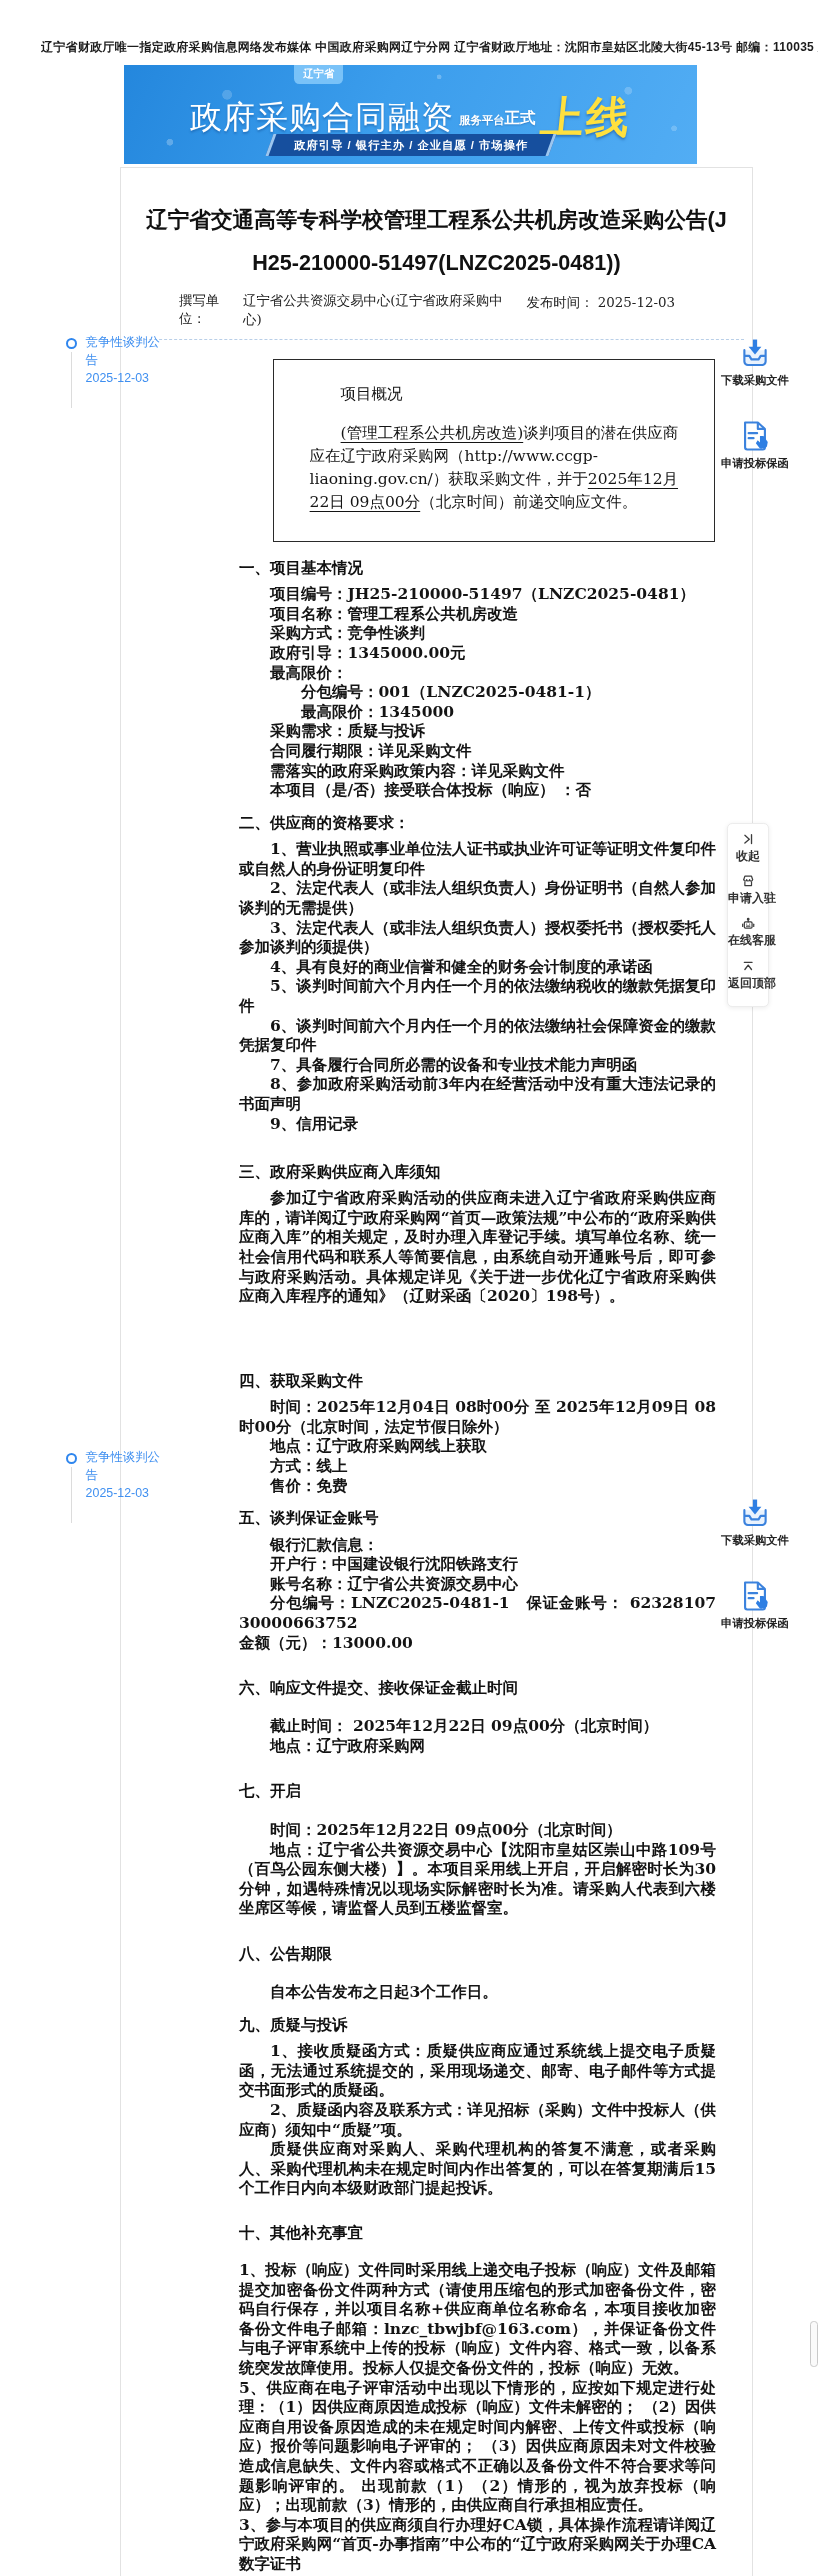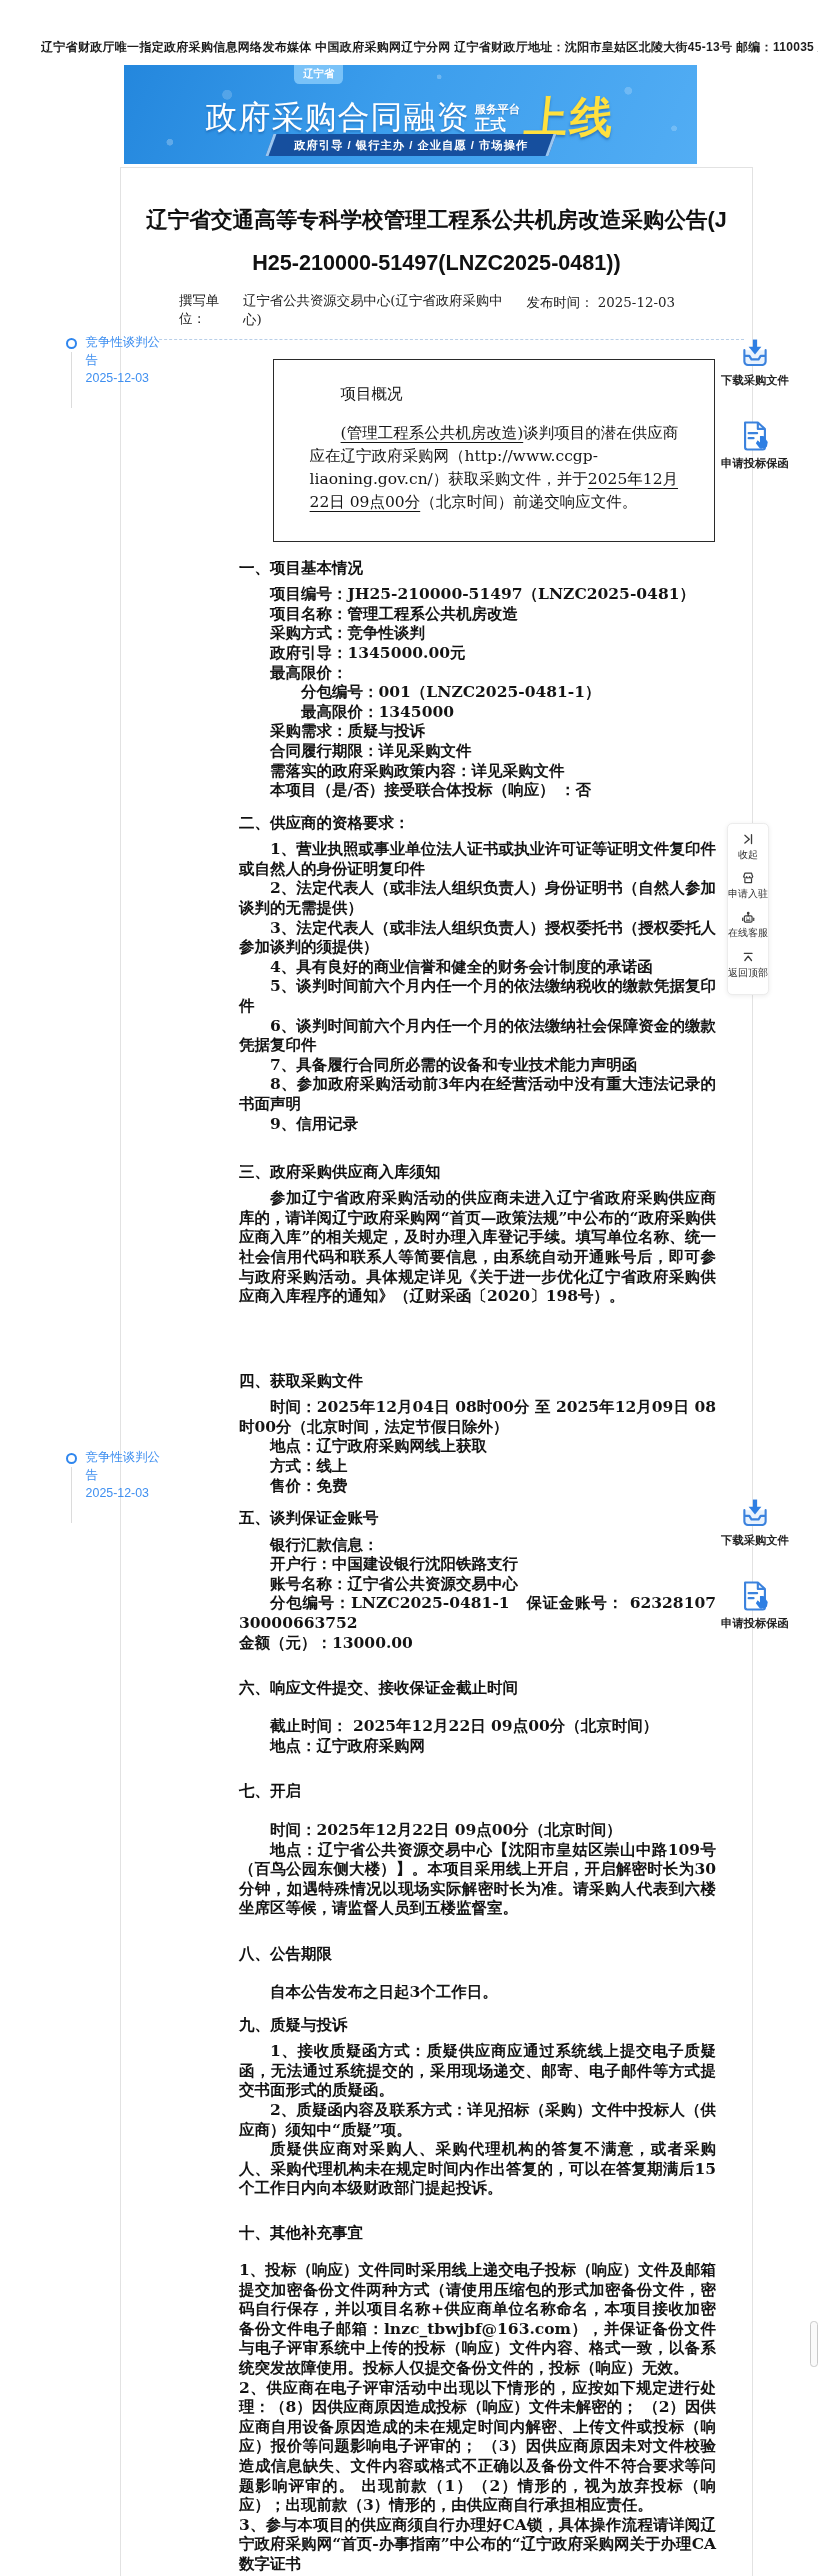--- a/index.html
+++ b/index.html
@@ -21,21 +21,21 @@
       radial-gradient(circle at 88% 26%, rgba(255,255,255,.2) 0 3.6px, transparent 4.1px),
       radial-gradient(circle at 72% 80%, rgba(255,255,255,.15) 0 5.2px, transparent 5.7px),
       radial-gradient(circle at 55% 12%, rgba(255,255,255,.25) 0 2.1px, transparent 2.6px),
       radial-gradient(circle at 96% 64%, rgba(255,255,255,.2) 0 2.6px, transparent 3.1px);}
   .banner-tag{position:absolute;left:170px;top:0;background:#79c2f8;color:#fff;font-size:10.3px;
           padding:2.1px 9.3px 3.1px;border-radius:0 0 5.2px 5.2px;font-weight:600;}
   .banner-main{position:absolute;left:0;top:24px;width:100%;display:flex;align-items:center;
           justify-content:center;gap:5.2px;}
   .banner-headline{font-size:32px;font-weight:400;color:#fff;letter-spacing:1px;
           text-shadow:0 1.5px 2.1px rgba(21,80,150,.45);}
-  .banner-substack{display:flex;flex-direction:column;align-items:flex-start;line-height:1.1;
+  .banner-substack{display:flex;flex-direction:row;align-items:flex-end;line-height:1.1;
           color:#fff;text-shadow:0 1px 1.5px rgba(21,80,150,.4);}
   .banner-subtop{font-size:11.3px;font-weight:700;}
   .banner-subbottom{font-size:15.5px;font-weight:800;}
   .banner-highlight{font-size:43px;font-weight:800;color:#ffe03e;transform:skewX(-6deg);
           text-shadow:0 2.1px 2.6px rgba(15,70,140,.5);letter-spacing:2.1px;}
   .banner-ribbon{position:absolute;left:50%;bottom:8.2px;transform:translateX(-50%) skewX(-20deg);
           background:#164f9e;border-left:3.1px solid #9cc6ef;border-right:3.1px solid #9cc6ef;
           padding:3.6px 21.6px;}
   .banner-ribbon span{display:inline-block;transform:skewX(20deg);color:#fff;font-size:11.3px;
           font-weight:700;letter-spacing:1px;}
@@ -84,21 +84,21 @@
   .action{margin-bottom:32px;cursor:pointer;}
   .a-icon{display:block;margin:0 auto 4.1px;}
   .a-label{font-size:11.3px;font-weight:600;color:#222;white-space:nowrap;}
 
   
   .toolbar{position:absolute;left:727px;top:823px;width:40px;background:#fff;
            border:0.5px solid #ececec;border-radius:5.2px;box-shadow:0 1px 5.2px rgba(0,0,0,.08);
            padding:8.2px 0 5.2px;text-align:center;}
   .tb-item{margin-bottom:9.3px;cursor:pointer;}
   .tb-item svg{display:block;margin:0 auto 1.5px;}
-  .tb-label{font-size:10px;color:#333;white-space:nowrap;}
+  .tb-label{font-size:12px;color:#333;white-space:nowrap;font-weight:bold;}
 
   
   .scroll-thumb{position:absolute;left:810px;top:2321px;width:6.2px;height:44px;
            background:#fafafa;border:0.5px solid #c9c9c9;border-radius:3.6px;}
 </style>
 </head>
 <body>
 
 <div class="page">
 
@@ -191,21 +191,21 @@
           <div class="doc-gap" style="height: 12.4px;"></div>
           <p class="doc-p">自本公告发布之日起3个工作日。</p>
           <h2 class="doc-h">九、质疑与投诉</h2>
           <p class="doc-p">1、接收质疑函方式：质疑供应商应通过系统线上提交电子质疑函，无法通过系统提交的，采用现场递交、邮寄、电子邮件等方式提交书面形式的质疑函。</p>
           <p class="doc-p">2、质疑函内容及联系方式：详见招标（采购）文件中投标人（供应商）须知中“质疑”项。</p>
           <p class="doc-p">质疑供应商对采购人、采购代理机构的答复不满意，或者采购人、采购代理机构未在规定时间内作出答复的，可以在答复期满后15个工作日内向本级财政部门提起投诉。</p>
           <div class="doc-gap" style="height: 11.3px;"></div>
           <h2 class="doc-h">十、其他补充事宜</h2>
           <div class="doc-gap" style="height: 11.3px;"></div>
           <p class="doc-p noind">1、投标（响应）文件同时采用线上递交电子投标（响应）文件及邮箱提交加密备份文件两种方式（请使用压缩包的形式加密备份文件，密码自行保存，并以项目名称+供应商单位名称命名，本项目接收加密备份文件电子邮箱：lnzc_tbwjbf@163.com），并保证备份文件与电子评审系统中上传的投标（响应）文件内容、格式一致，以备系统突发故障使用。投标人仅提交备份文件的，投标（响应）无效。</p>
-          <p class="doc-p noind">2、供应商在电子评审活动中出现以下情形的，应按如下规定进行处理：（8）因供应商原因造成投标（响应）文件未解密的； （2）因供应商自用设备原因造成的未在规定时间内解密、上传文件或投标（响应）报价等问题影响电子评审的； （3）因供应商原因未对文件校验造成信息缺失、文件内容或格式不正确以及备份文件不符合要求等问题影响评审的。 出现前款（1）（2）情形的，视为放弃投标（响应）；出现前款（3）情形的，由供应商自行承担相应责任。</p>
+          <p class="doc-p noind">5、供应商在电子评审活动中出现以下情形的，应按如下规定进行处理：（1）因供应商原因造成投标（响应）文件未解密的； （2）因供应商自用设备原因造成的未在规定时间内解密、上传文件或投标（响应）报价等问题影响电子评审的； （3）因供应商原因未对文件校验造成信息缺失、文件内容或格式不正确以及备份文件不符合要求等问题影响评审的。 出现前款（1）（2）情形的，视为放弃投标（响应）；出现前款（3）情形的，由供应商自行承担相应责任。</p>
           <p class="doc-p noind">3、参与本项目的供应商须自行办理好CA锁，具体操作流程请详阅辽宁政府采购网“首页-办事指南”中公布的“辽宁政府采购网关于办理CA数字证书</p>
           <div class="doc-gap" style="height: 67px;"></div>
         </div>
     </div>
 
   </div>
 
   <div class="timeline" style="top:334px">
     <span class="tl-dot"></span>
     <span class="tl-tail"></span>

